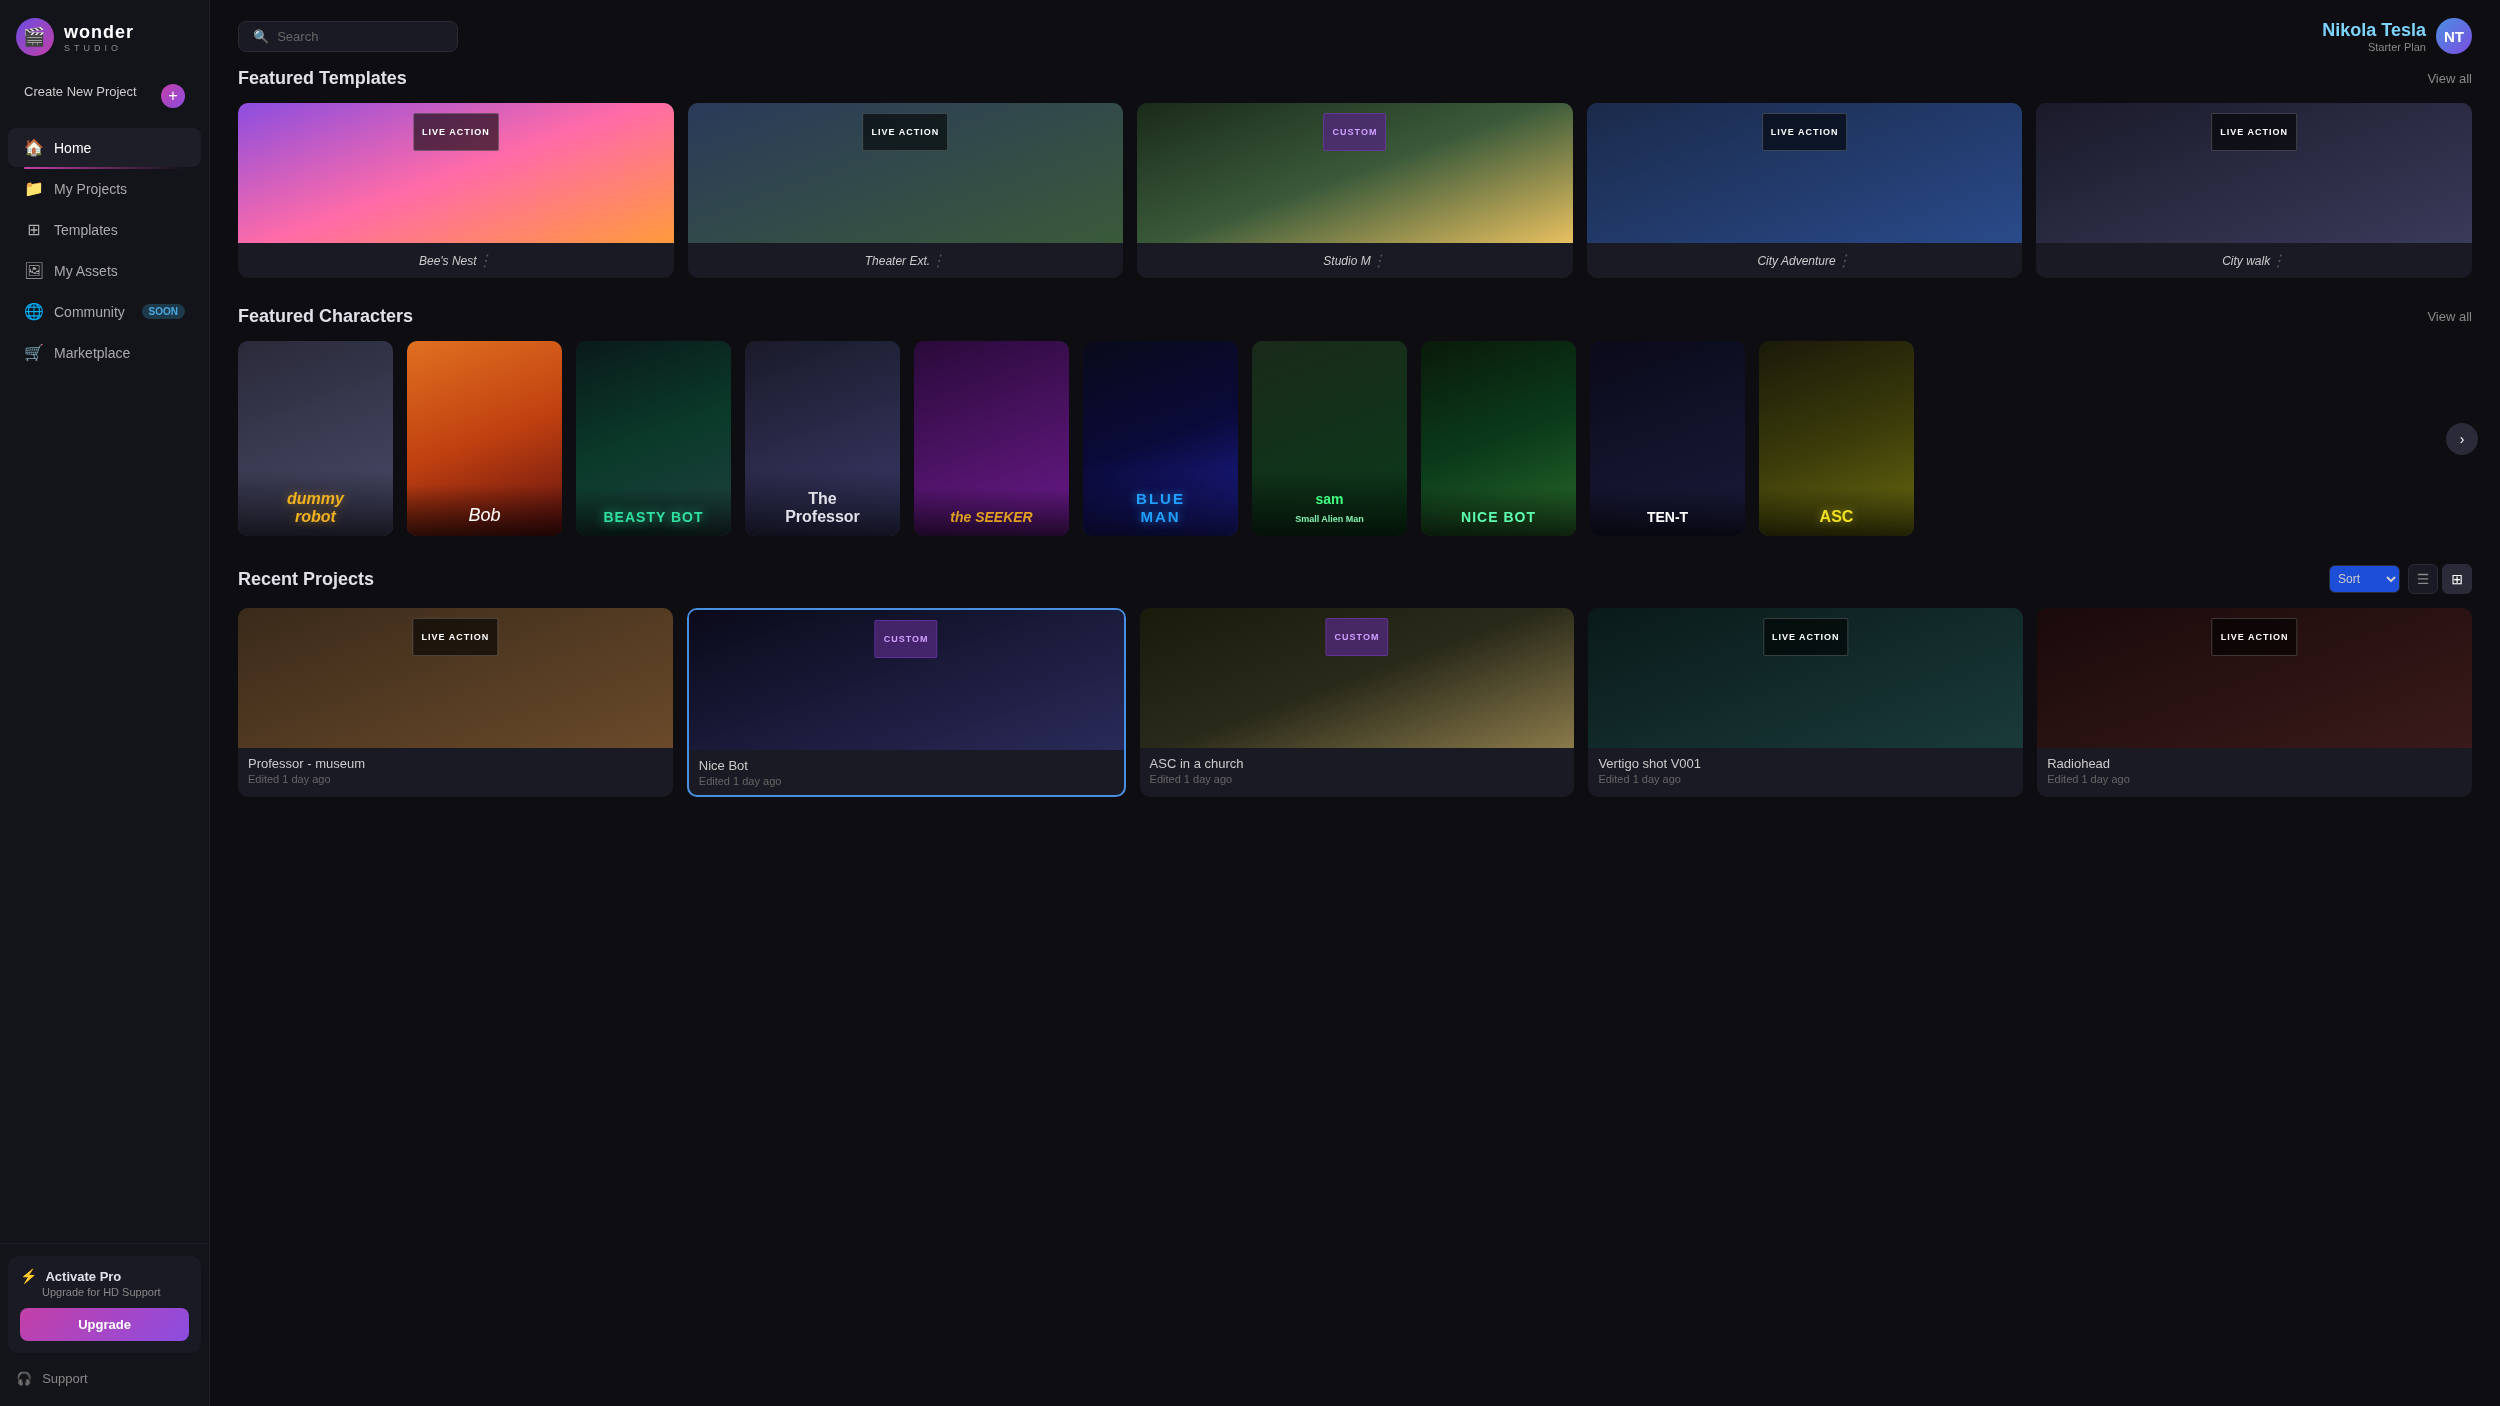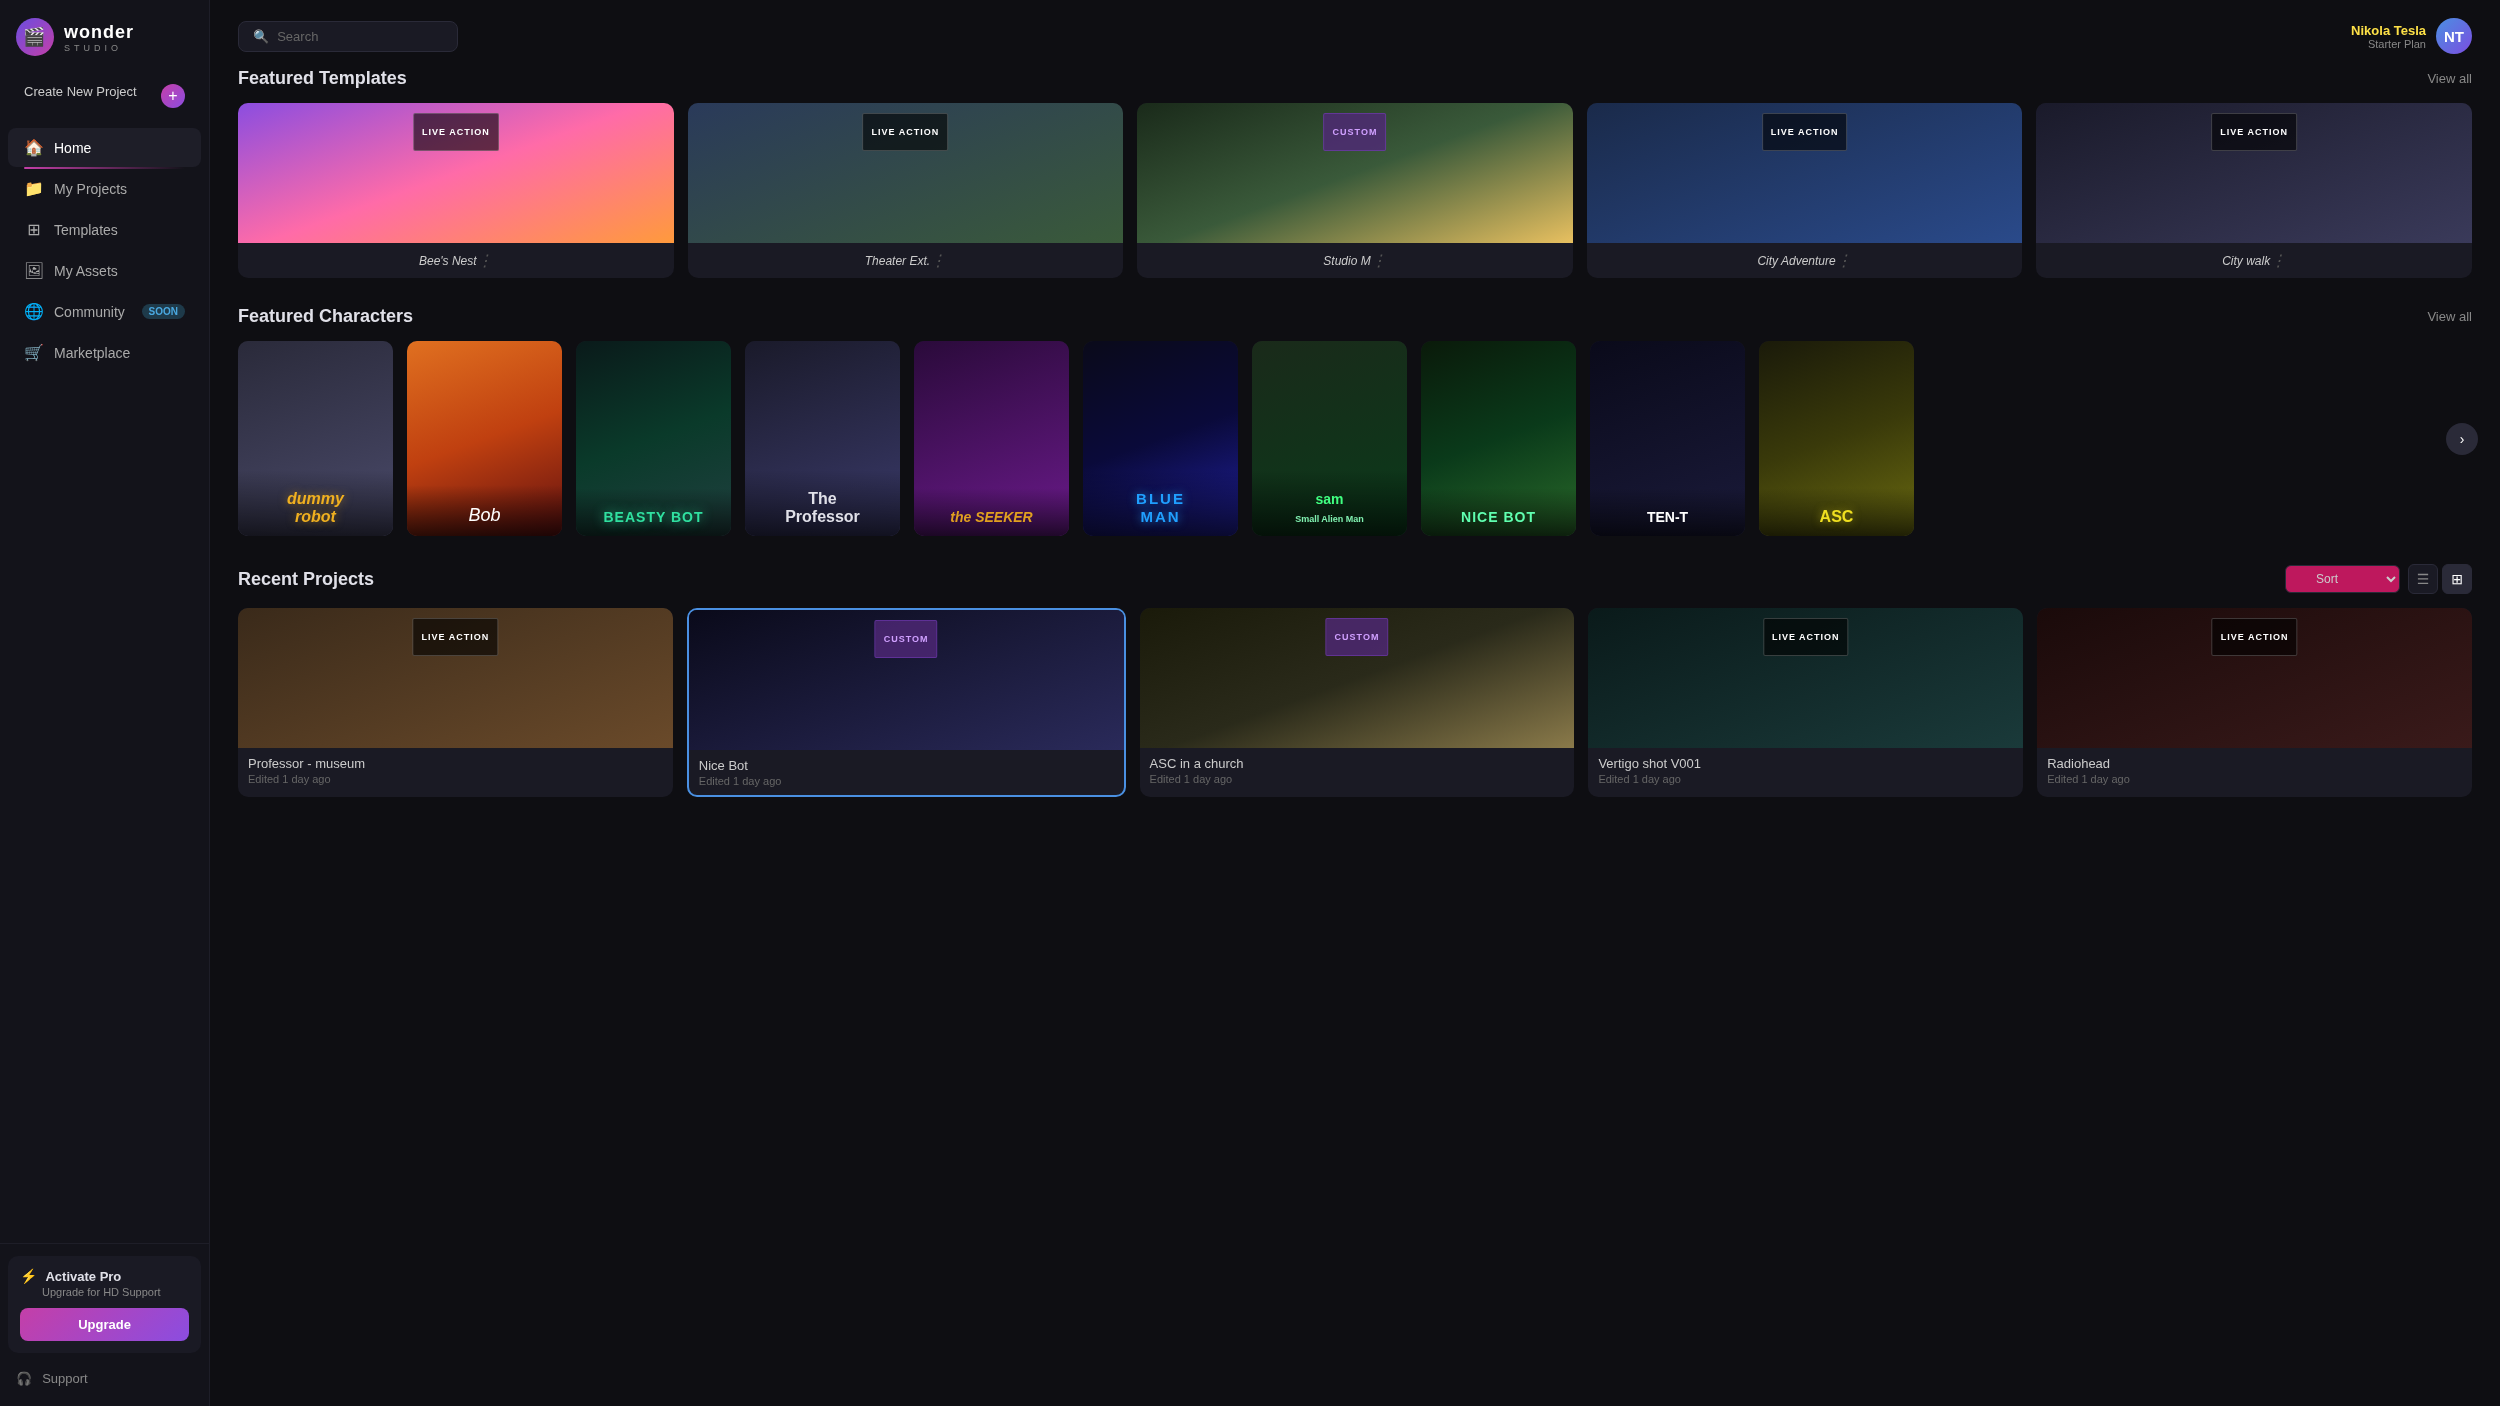--- a/index.html
+++ b/index.html
@@ -143,21 +143,21 @@
     .user-info {
       display: flex; align-items: center; gap: 10px; cursor: pointer;
     }
     .user-avatar {
       width: 36px; height: 36px; border-radius: 50%;
       background: linear-gradient(135deg, #4a90e2, #7b4de0);
       overflow: hidden; display: flex; align-items: center; justify-content: center;
       font-size: 15px; font-weight: bold; color: #fff;
     }
     .user-details { text-align: right; }
-    .user-name { font-size: 13px; font-weight: 600; color: #fde047; }
+    .user-name { font-size: 18px; font-weight: 600; color: #7dd3fc; }
     .user-plan { font-size: 11px; color: #888; }
 
     
     .section { margin-bottom: 28px; }
     .section-header {
       display: flex; align-items: center; justify-content: space-between;
       margin-bottom: 14px;
     }
     .section-title { font-size: 18px; font-weight: 600; color: #e0e0e8; }
     .view-all {
@@ -223,22 +223,22 @@
       width: 32px; height: 32px; color: #fff; cursor: pointer; font-size: 14px;
       display: flex; align-items: center; justify-content: center;
       z-index: 5;
     }
 
     
     .sort-bar {
       display: flex; gap: 8px; align-items: center;
     }
     .sort-select {
-      background: #be185d; border: 1px solid #2a2a38; border-radius: 6px;
-      color: #ccc; padding: 5px 26px; font-size: 12px; cursor: pointer;
+      background: #1d4ed8; border: 1px solid #2a2a38; border-radius: 6px;
+      color: #ccc; padding: 5px 4px; font-size: 12px; cursor: pointer;
     }
     .view-toggle {
       display: flex; gap: 4px;
     }
     .view-btn {
       background: #1a1a24; border: 1px solid #2a2a38;
       color: #888; width: 30px; height: 30px; border-radius: 6px;
       display: flex; align-items: center; justify-content: center;
       cursor: pointer; font-size: 14px;
     }

